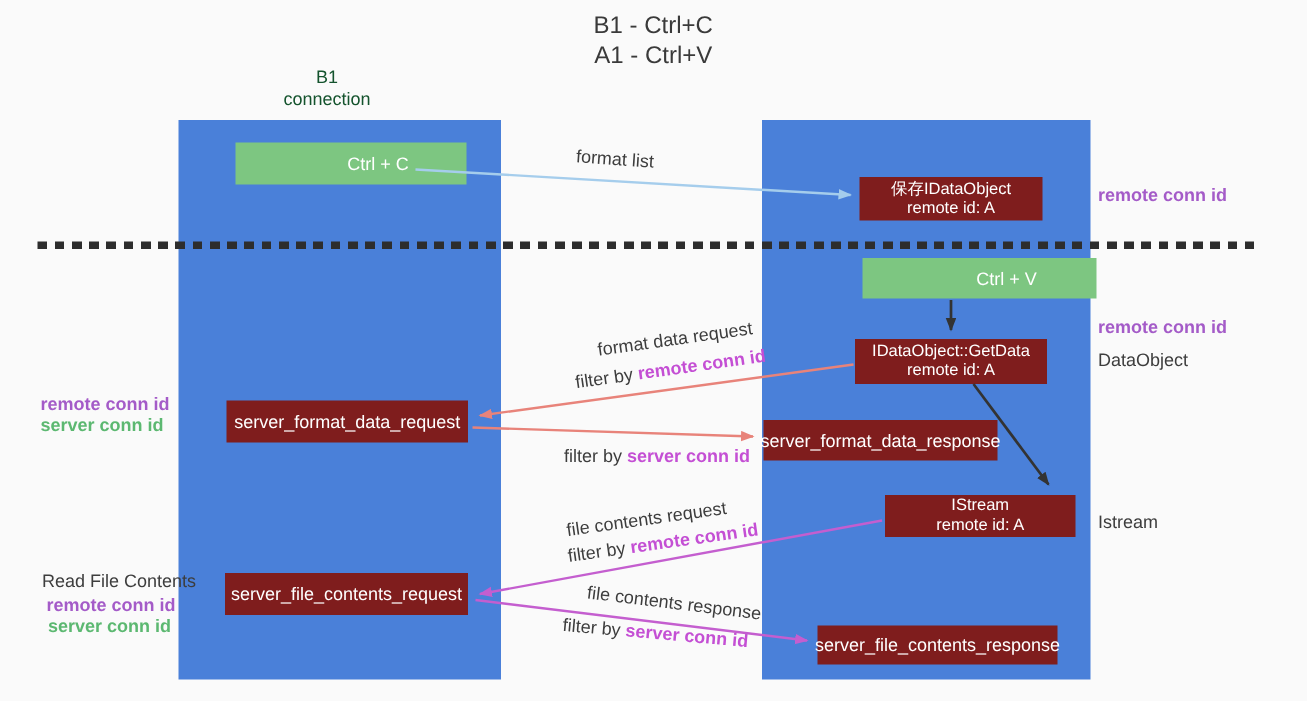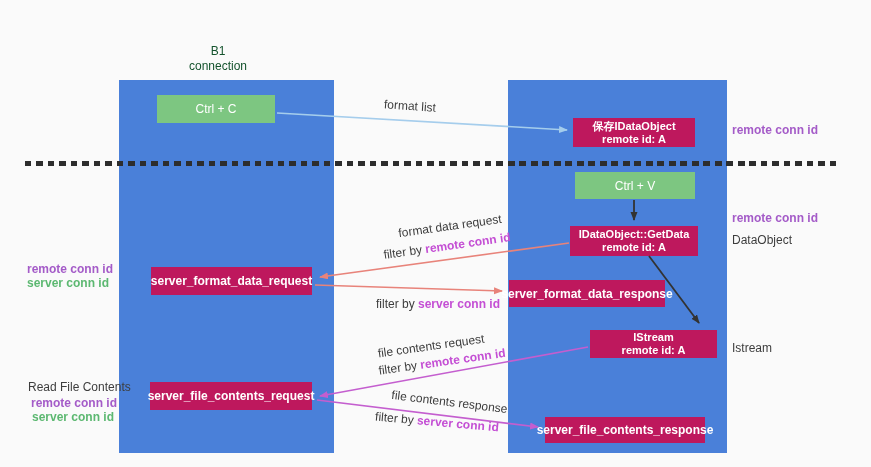--- a/index.html
+++ b/index.html
@@ -16,41 +16,45 @@
 
   .column{position:absolute;top:80px;height:373px;background:#4a80d9;}
   .column.left{left:119px;width:215px;}
   .column.right{left:508px;width:219px;}
 
   .dashline{position:absolute;left:25px;top:161px;width:811px;height:5px;
     background:repeating-linear-gradient(90deg,#2d2d2d 0 6.5px,transparent 6.5px 11.5px);}
 
   .box{position:absolute;display:flex;flex-direction:column;align-items:center;
        justify-content:center;color:#fff;text-align:center;}
-  .box.orange{background:#be185d;font-weight:bold;}
-  .box.green{background:#7dc681;}
+  .box.orange{background:#7f1d1d;}
+  .box.green{background:#7dc681;padding-left:36px;}
   .box .l1{font-size:11px;line-height:13px;}
   .box .l2{font-size:11px;line-height:13px;}
   .box .single{font-size:12px;}
 
   .lbl{position:absolute;font-size:12px;color:#3d3d3d;white-space:nowrap;}
   .lbl.bold{font-weight:bold;}
   .purple{color:#a45bc8;}
   .greenlbl{color:#5cb871;}
   .magenta{color:#c44fd4;font-weight:bold;}
 
   .flow{position:absolute;font-size:12px;color:#3d3d3d;white-space:nowrap;text-align:center;}
 
   svg.arrows{position:absolute;left:0;top:0;pointer-events:none;}
 </style>
 </head>
 <body>
 
 <div class="canvas">
 
+  <div class="title">
+    <div>B1 - Ctrl+C</div>
+    <div>A1 - Ctrl+V</div>
+  </div>
 
   <div class="col-header left">
     <div>B1</div>
     <div>connection</div>
   </div>
 
   <div class="column left"></div>
   <div class="column right"></div>
 
   <div class="dashline"></div>

